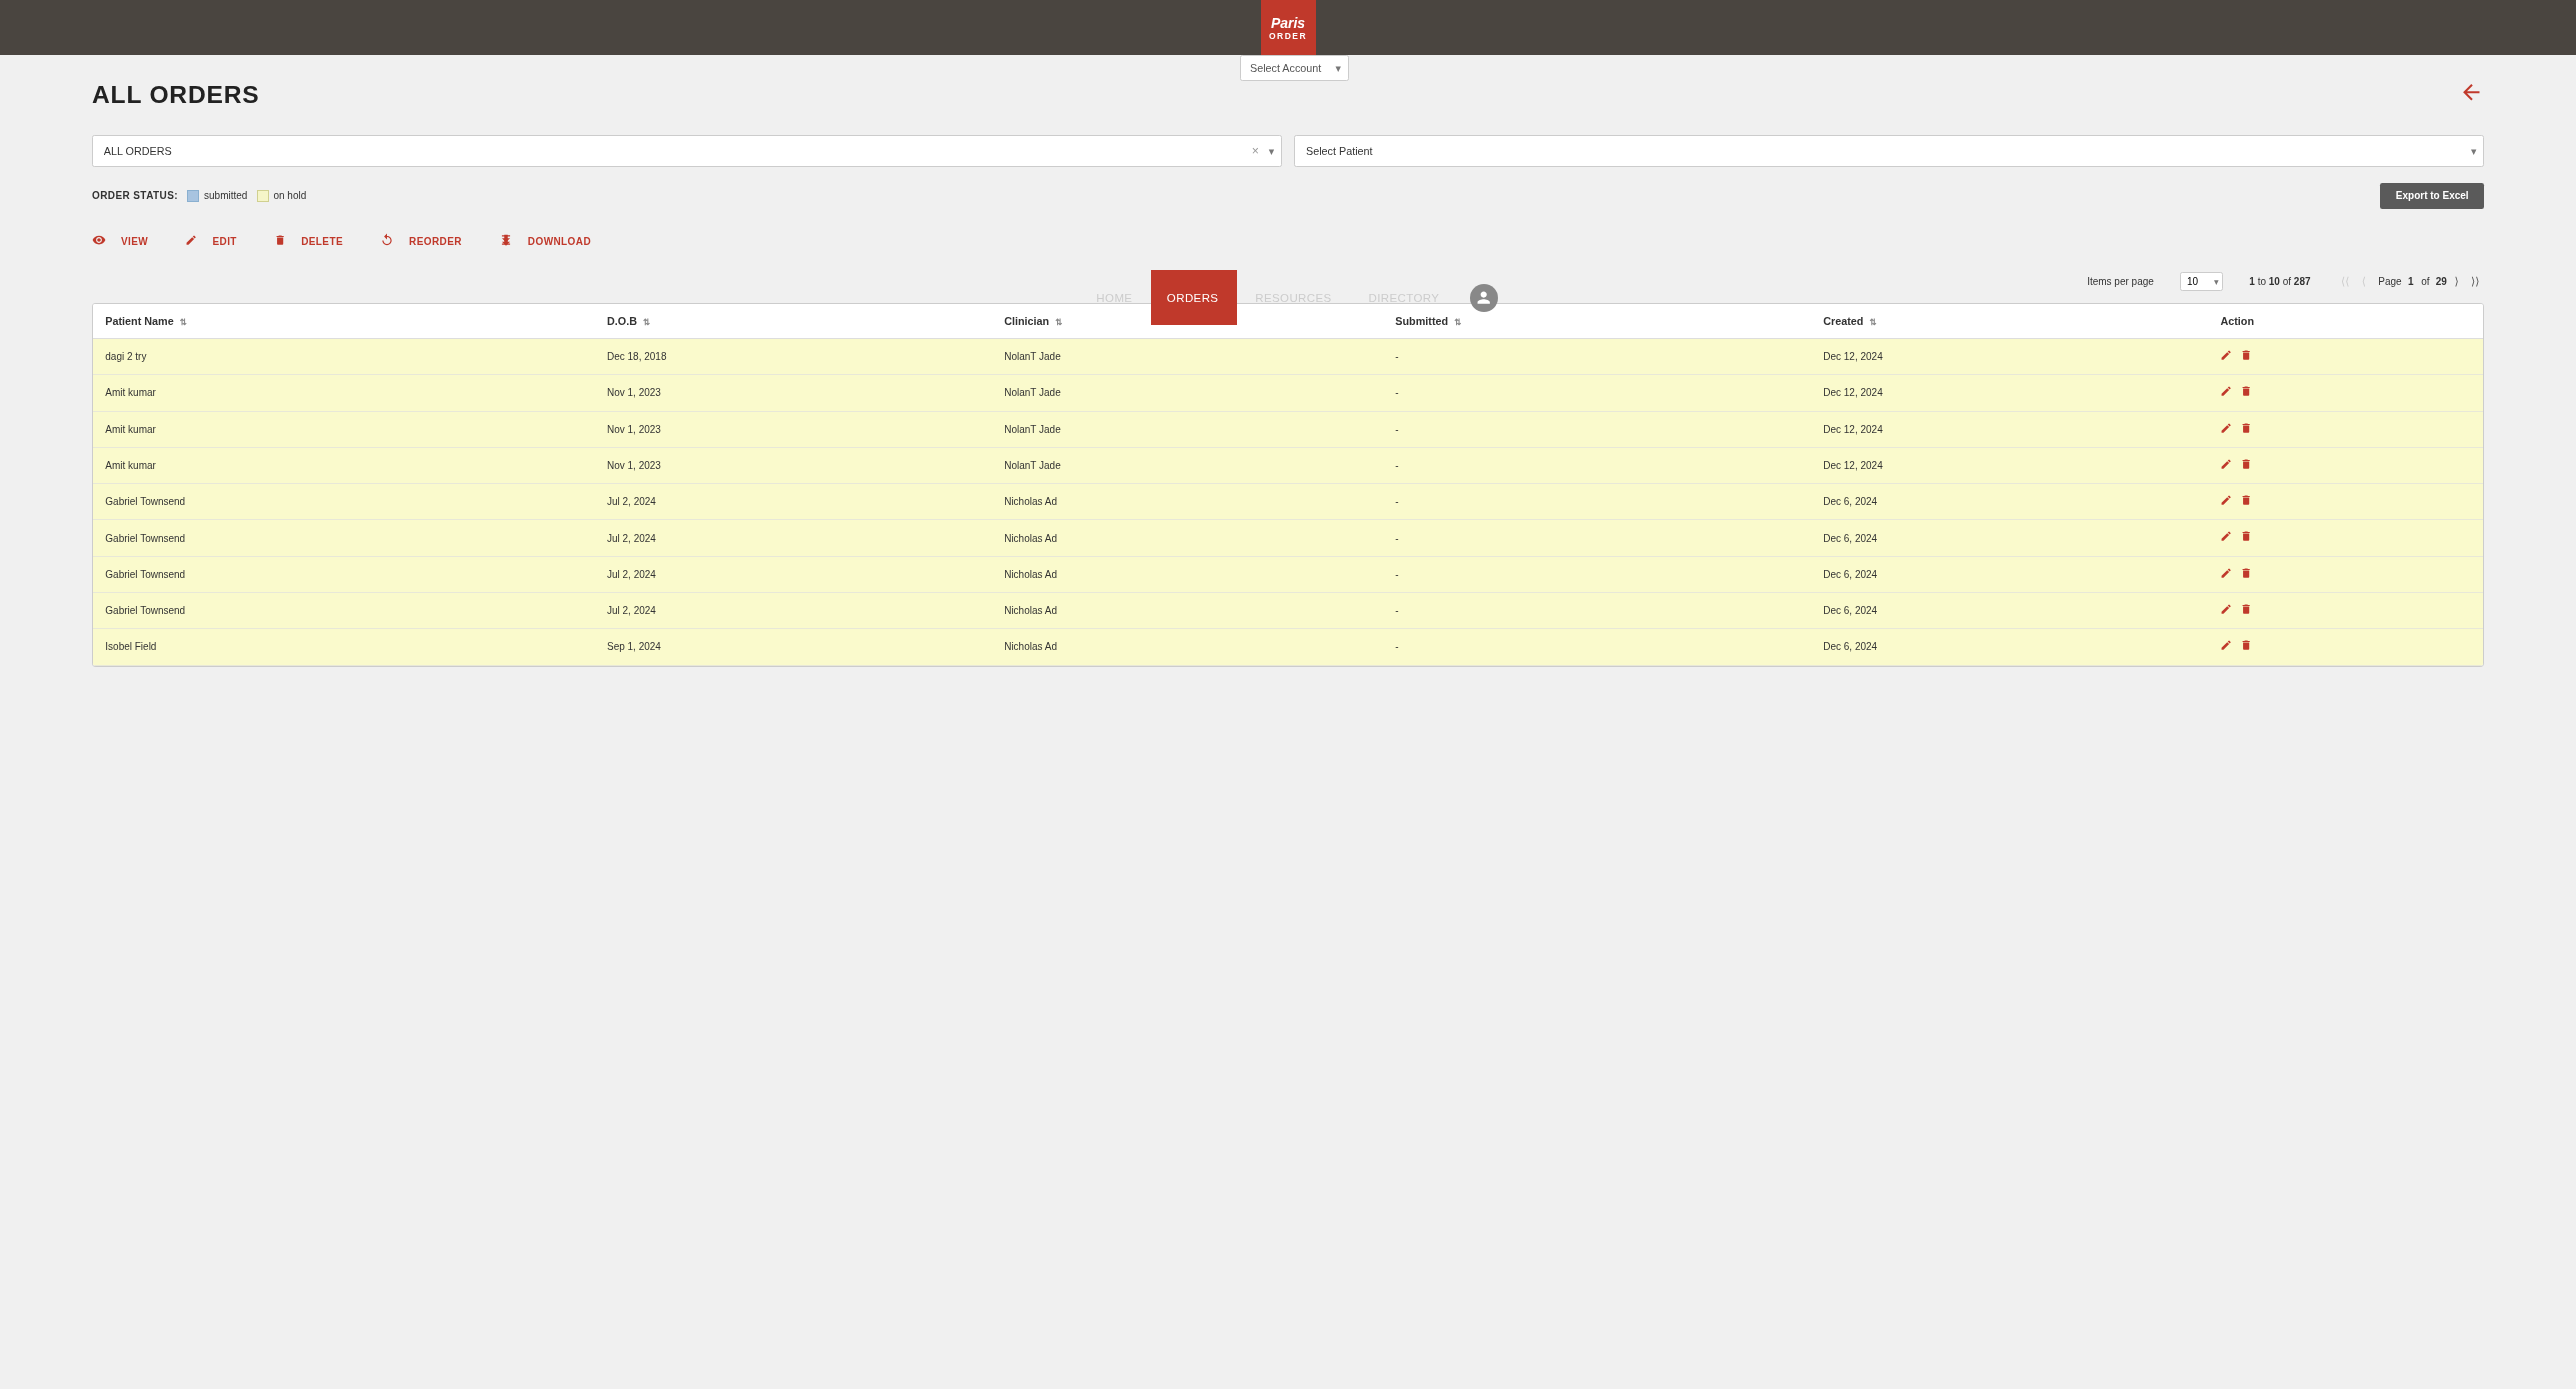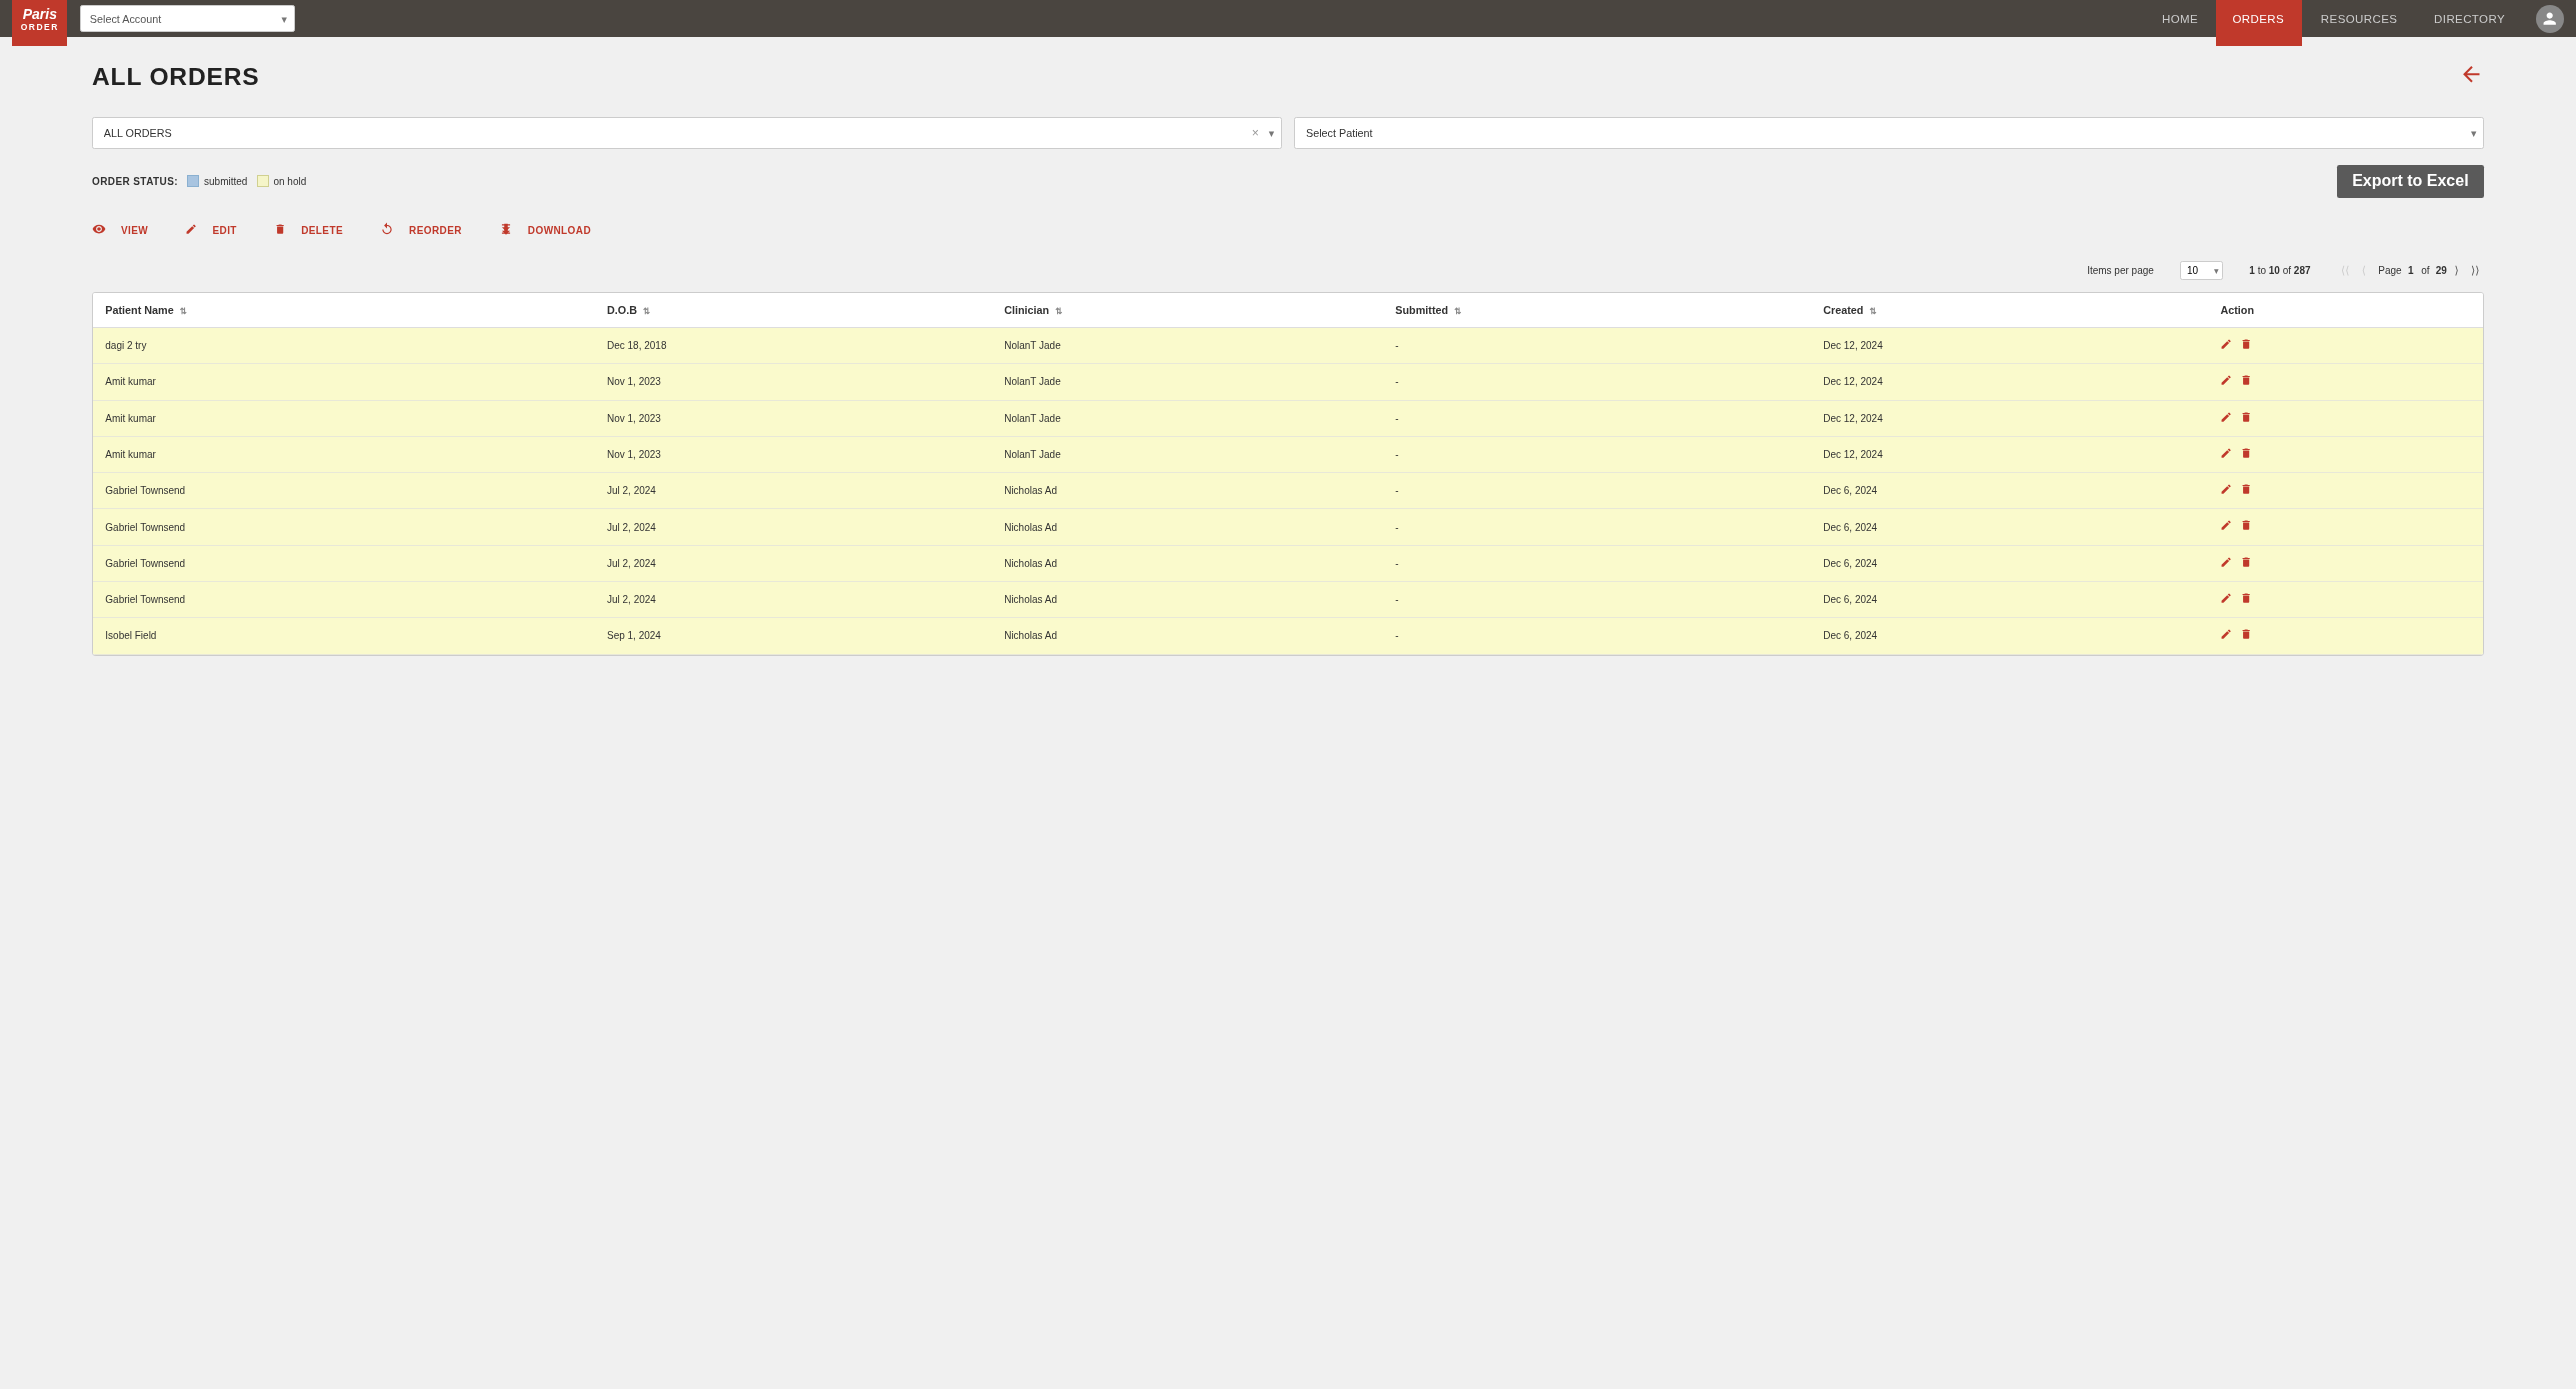--- a/index.html
+++ b/index.html
@@ -3,22 +3,23 @@
   <meta charset="utf-8">
   <style>
     * { box-sizing: border-box; margin: 0; padding: 0; }
     body { font-family: Arial, sans-serif; background: #f0f0f0; font-size: 10.8px; }
 
     
     .header {
       display: flex;
       align-items: center;
       background: #4a4540;
-      height: 37px;
+      height: 55px;
       padding: 0 12.3px;
+      flex-direction: column;
     }
     .logo {
       width: 55px;
       height: 55px;
       background: #c0392b;
       display: flex;
       flex-direction: column;
       align-items: center;
       justify-content: center;
       flex-shrink: 0;
@@ -205,21 +206,21 @@
       height: 12.3px;
       background: #f5f5c8;
       border: 0.8px solid #d0d090;
     }
     .export-btn {
       margin-left: auto;
       background: #5a5a5a;
       color: white;
       border: none;
       padding: 7.7px 15.4px;
-      font-size: 16px;
+      font-size: 10px;
       font-weight: bold;
       cursor: pointer;
       border-radius: 2.3px;
     }
 
     
     .action-toolbar {
       display: flex;
       align-items: center;
       gap: 37px;

